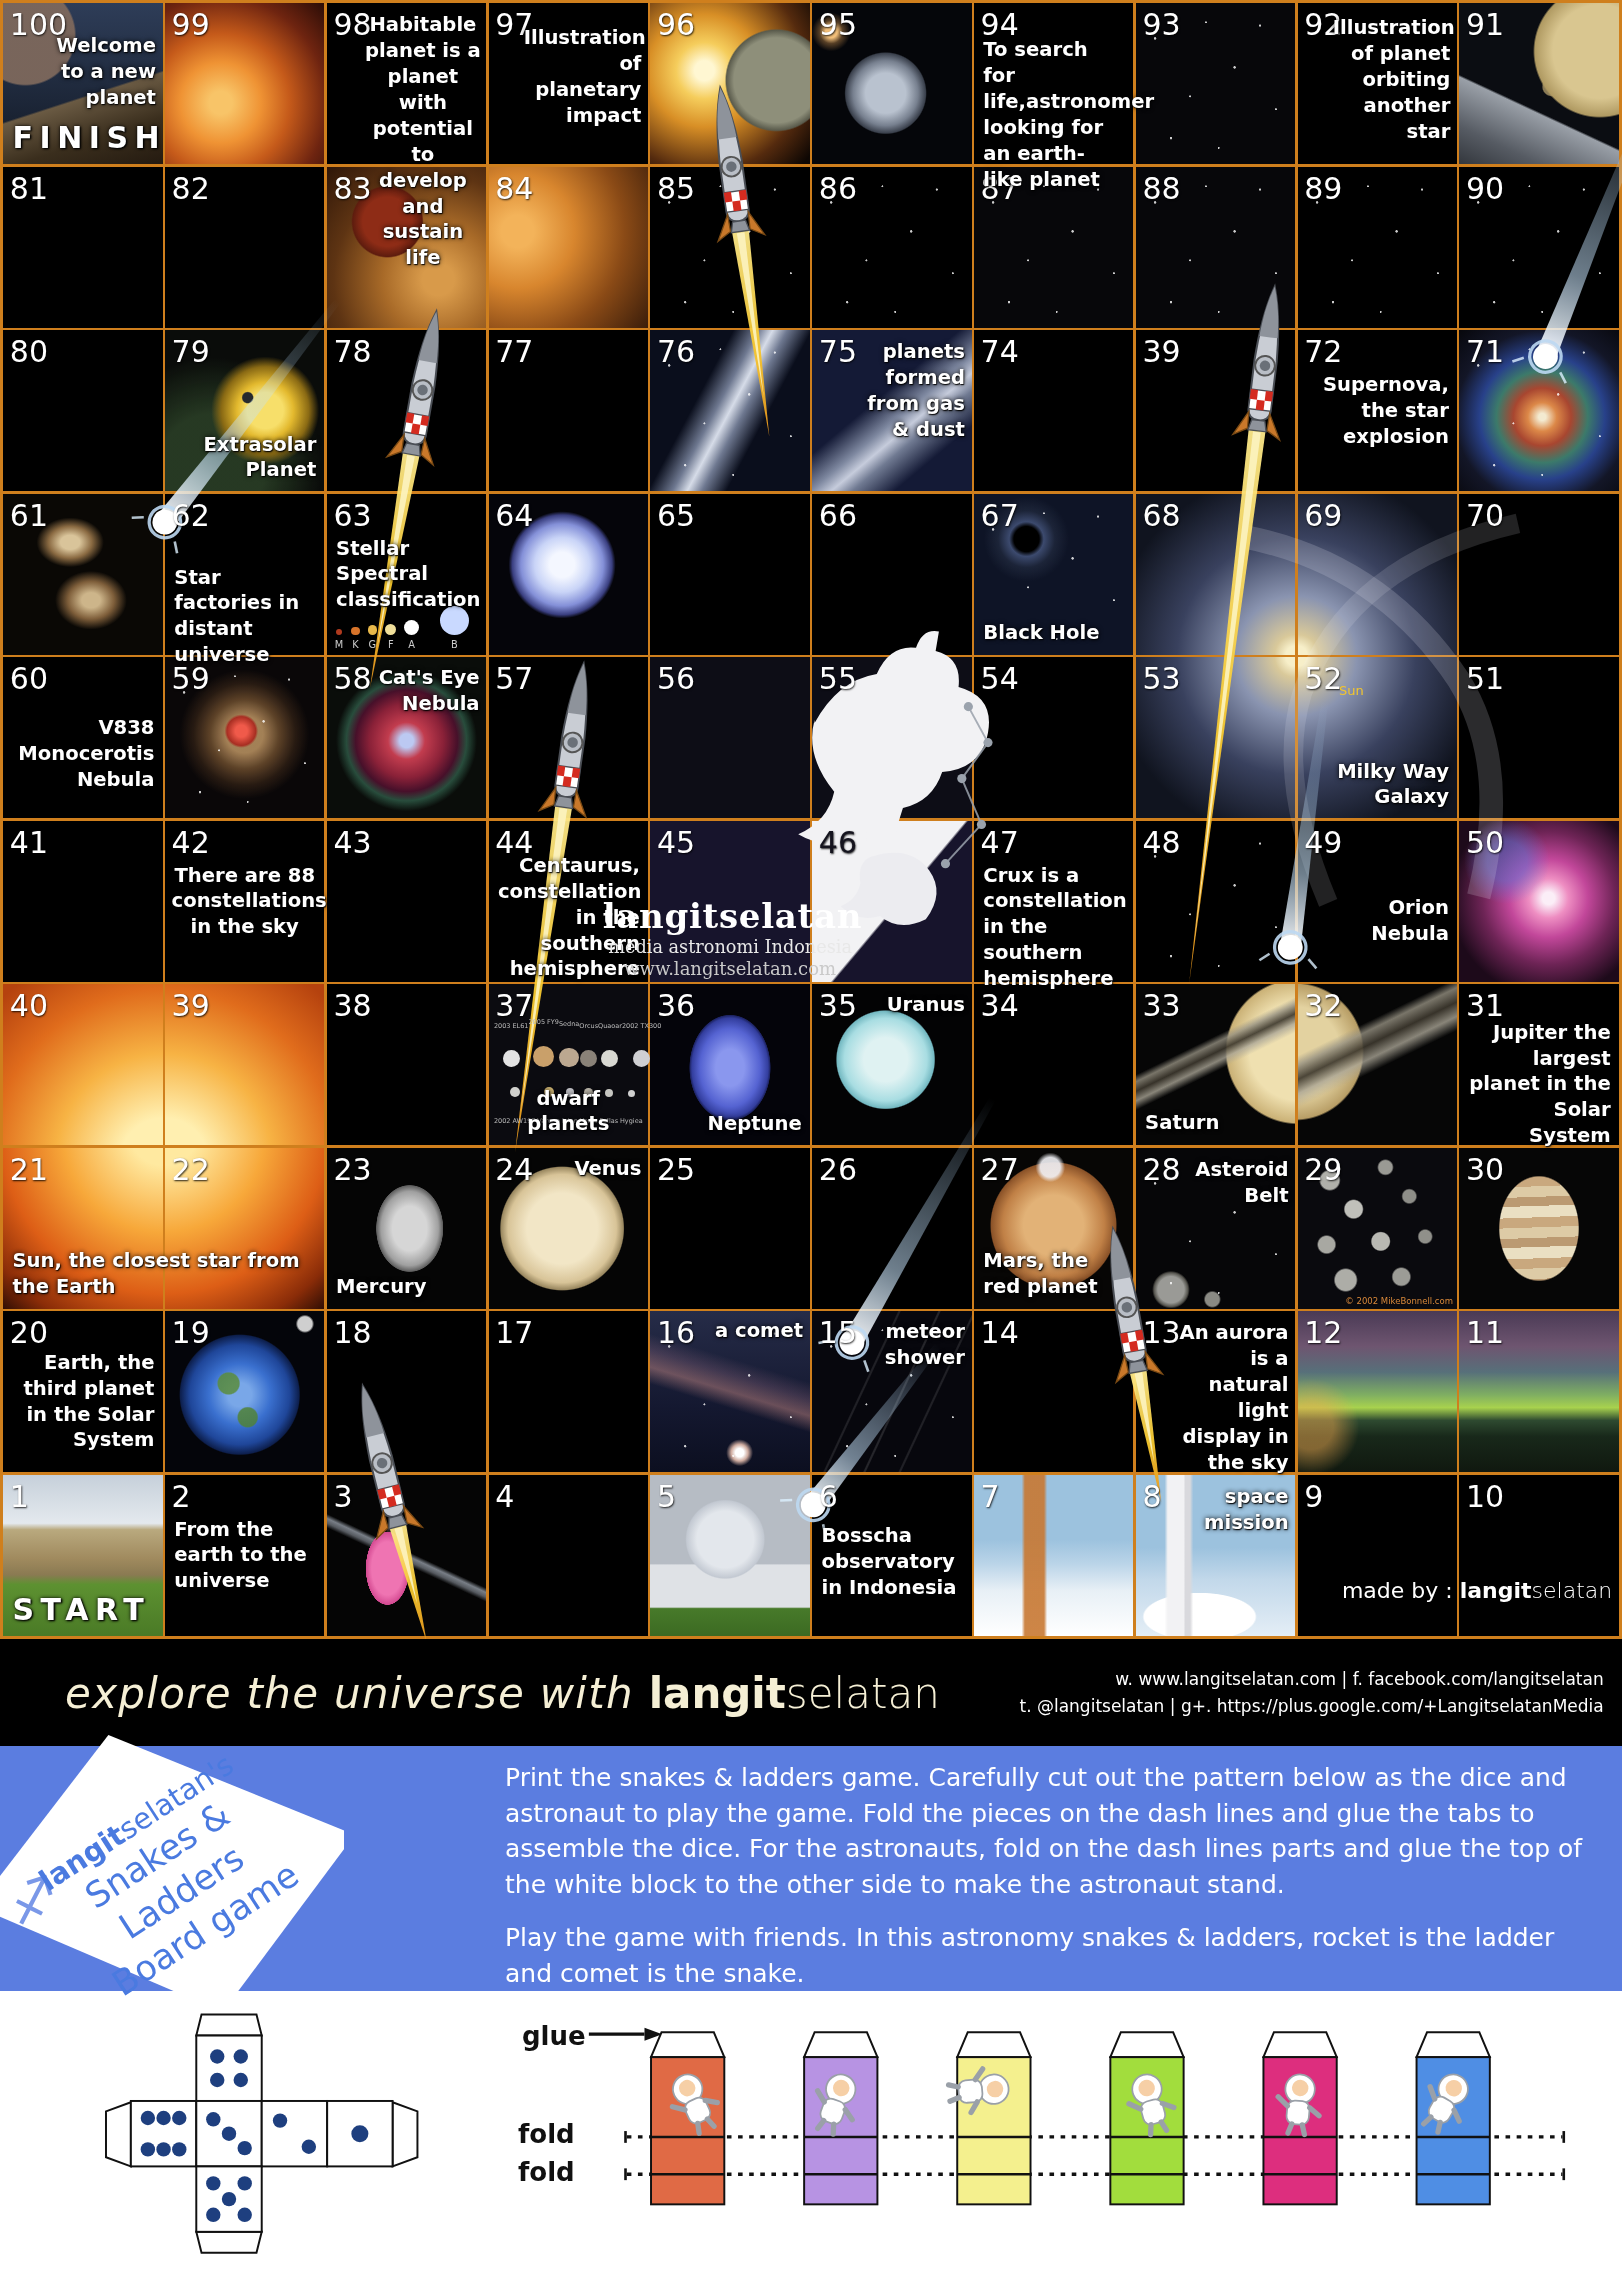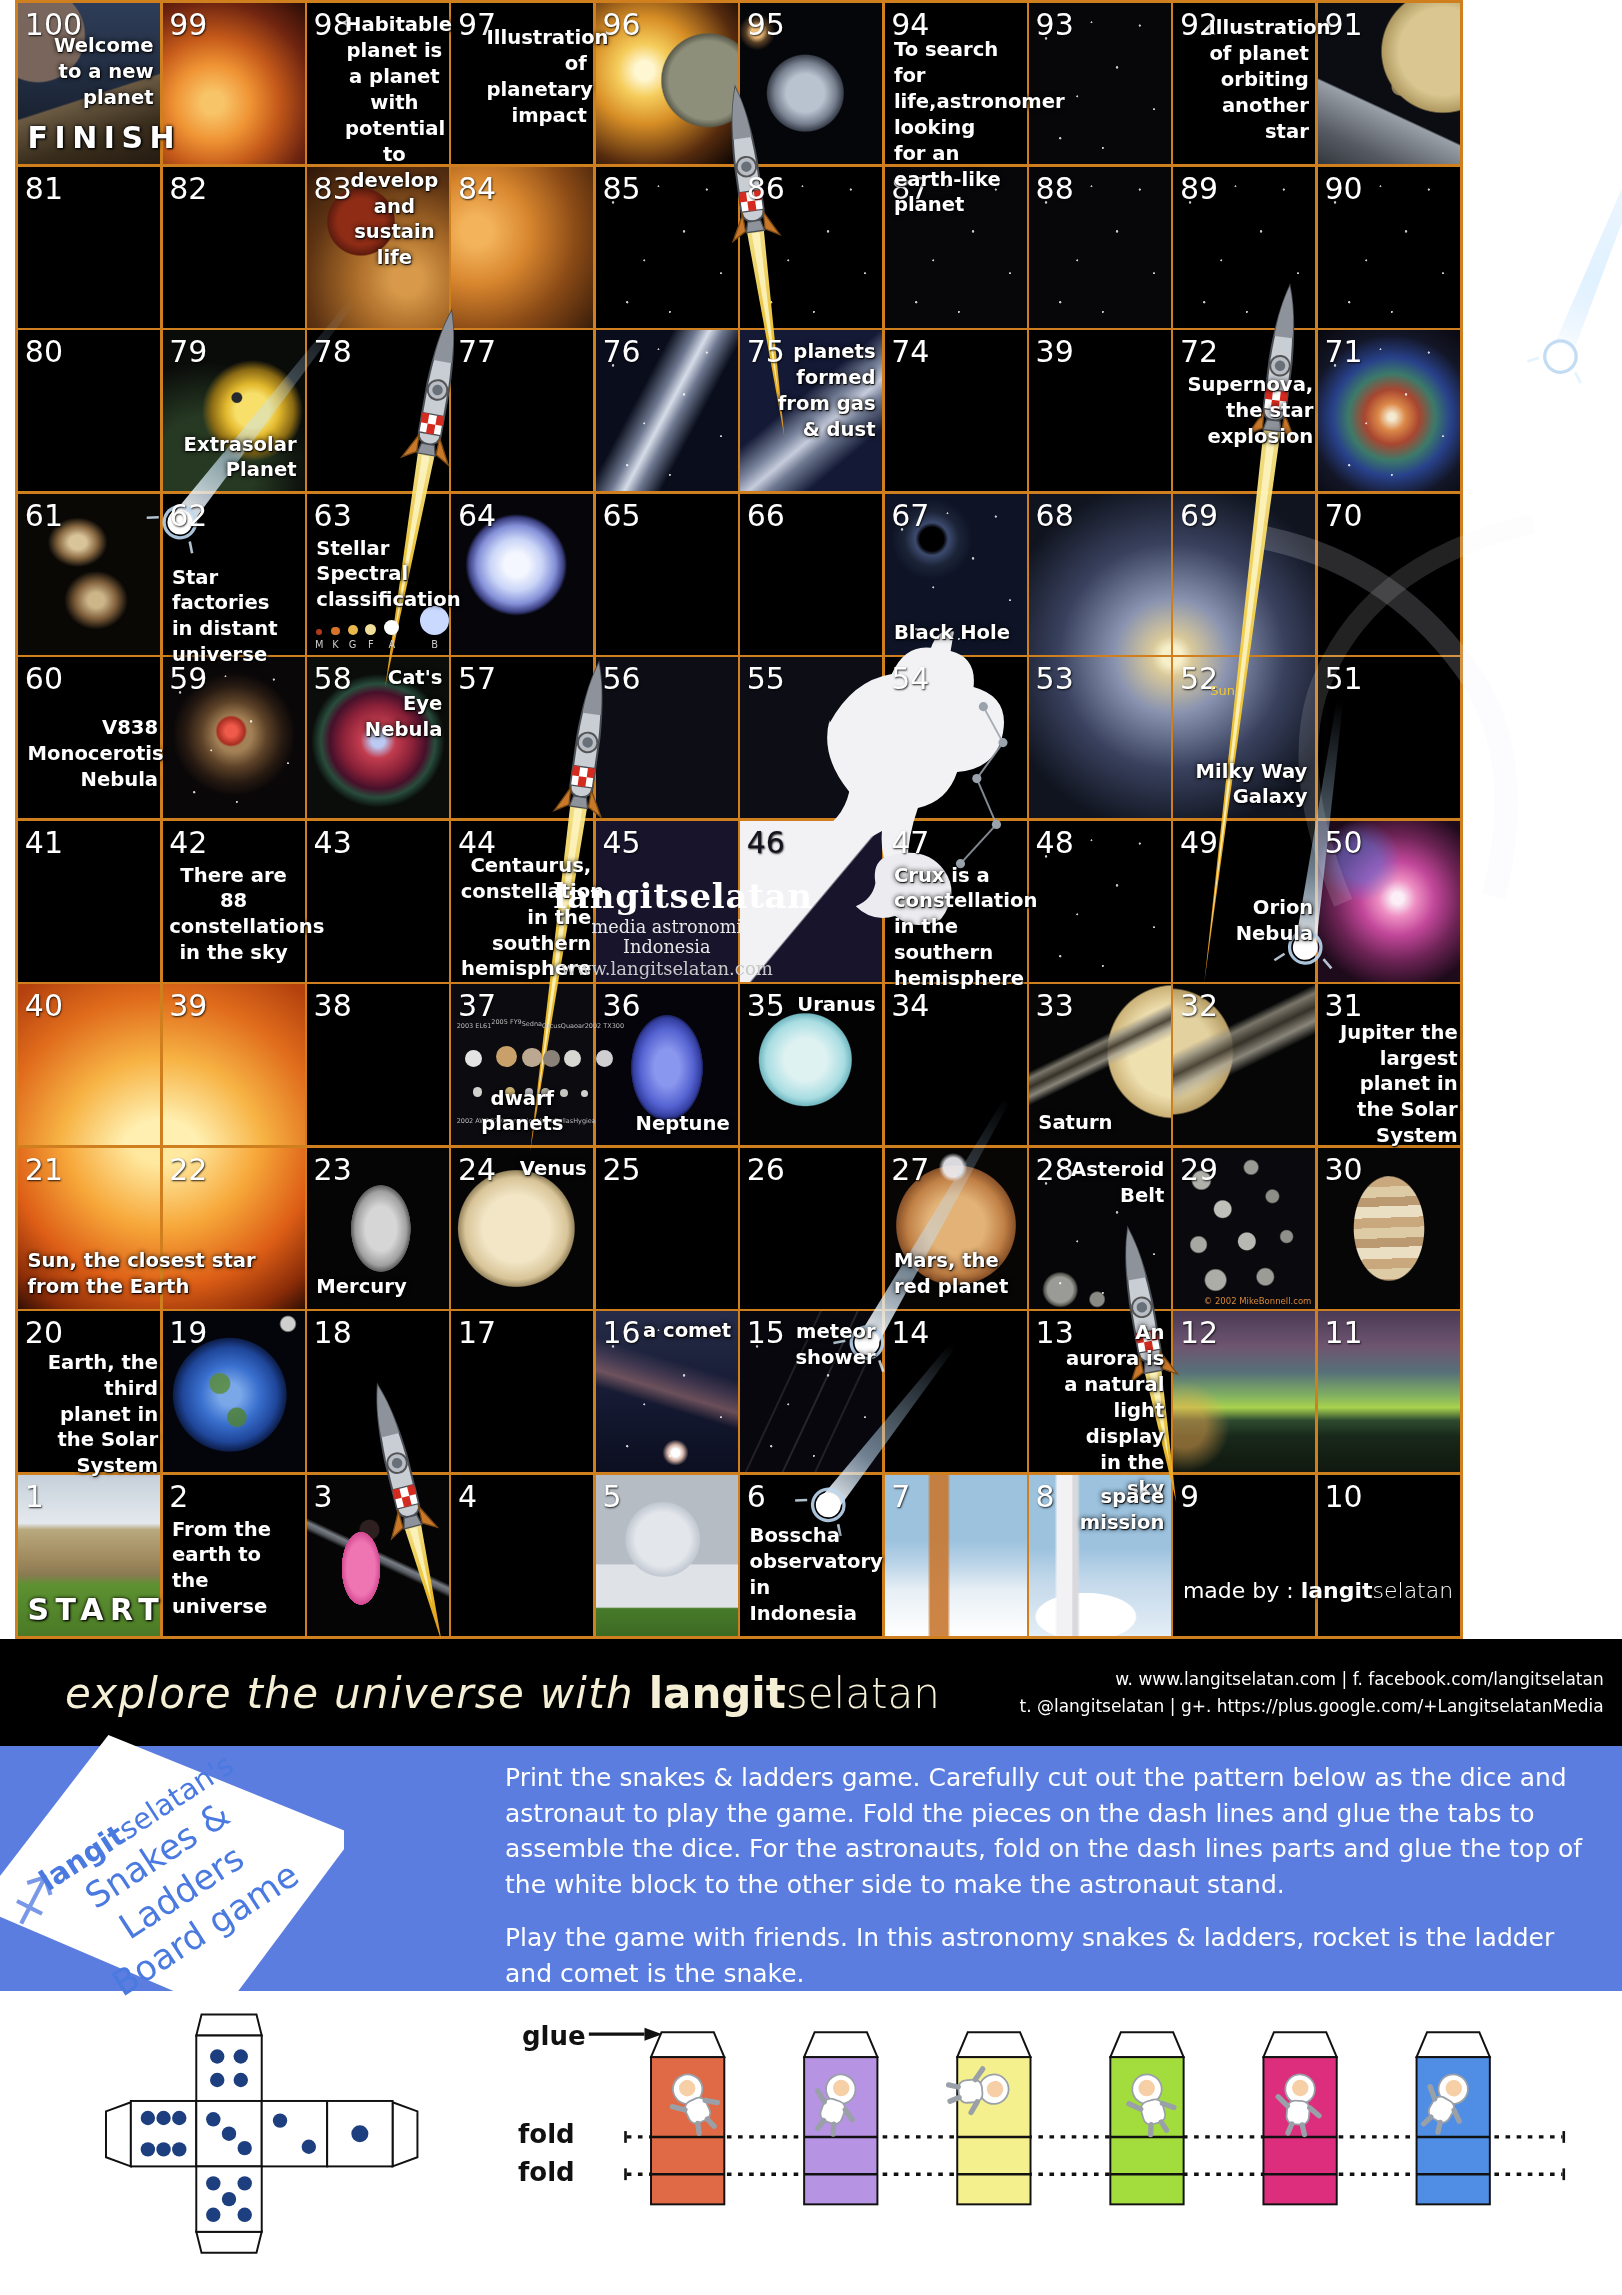--- a/index.html
+++ b/index.html
@@ -1,30 +1,30 @@
 <!DOCTYPE html>
 <html style="font-size:10.5px"><head>
 <meta charset="utf-8">
 <style>
   html,body{margin:0;padding:0;background:#fff;width:1622px;height:2295px;position:relative;
     font-family:"DejaVu Sans",sans-serif;overflow:hidden;}
   
-  #board{position:absolute;left:0;top:0;width:1448px;height:1639px;margin-left:15px;}
+  #board{position:absolute;left:0;top:0;width:1622px;height:1639px;}
   #board-grid{position:absolute;inset:0;display:grid;grid-template-columns:repeat(10,1fr);
     grid-template-rows:repeat(10,1fr);gap:2.6px;background:#cf7f1d;padding:3.3px;box-sizing:border-box;}
   .cell{position:relative;background:#000;}
   .num{position:absolute;top:3.9px;left:6.5px;font-size:30px;color:#fff;z-index:7;
     text-shadow:0.7px 0.7px 2px rgba(0,0,0,.85);}
   .cap{position:absolute;z-index:8;color:#fff;font-weight:700;font-size:19.6px;line-height:1.32;
     text-shadow:0 0 5.2px rgba(0,0,0,.95),0.7px 0.7px 1.3px #000;}
   .cp-tr{right:6.5px;left:35px;top:9.2px;text-align:right;}
   .cp-tl{left:9.2px;right:17px;top:9.2px;text-align:left;}
   .cp-tc{left:38px;right:5.2px;top:9.2px;text-align:center;}
   .cp-ml{left:9.2px;right:14.4px;top:34%;text-align:left;}
-  .cp-mr{right:2px;left:9.2px;top:30%;text-align:right;}
+  .cp-mr{right:8px;left:9.2px;top:30%;text-align:right;}
   .cp-mc{left:6.5px;right:6.5px;top:30%;text-align:center;}
   .cp-bl{left:9.2px;right:6.5px;bottom:9.2px;text-align:left;}
   .cp-br{right:7.9px;left:6.5px;bottom:7.9px;text-align:right;}
   .cp-bc{left:5.2px;right:5.2px;bottom:7.9px;text-align:center;}
   .cap.wide{width:195%;right:auto;white-space:normal;}
   .bigword{position:absolute;left:9.2px;bottom:9.2px;font-size:30px;font-weight:800;
     letter-spacing:6.5px;color:#fff;z-index:8;text-shadow:0 0 3.9px #000,1.3px 1.3px 2px #000;}
   .stars::after{content:"";position:absolute;inset:0;z-index:1;opacity:.8;background:
     radial-gradient(circle at 12% 22%,#fff 0 0.9px,transparent 1.6px),
     radial-gradient(circle at 78% 14%,#fff 0 0.8px,transparent 1.4px),

